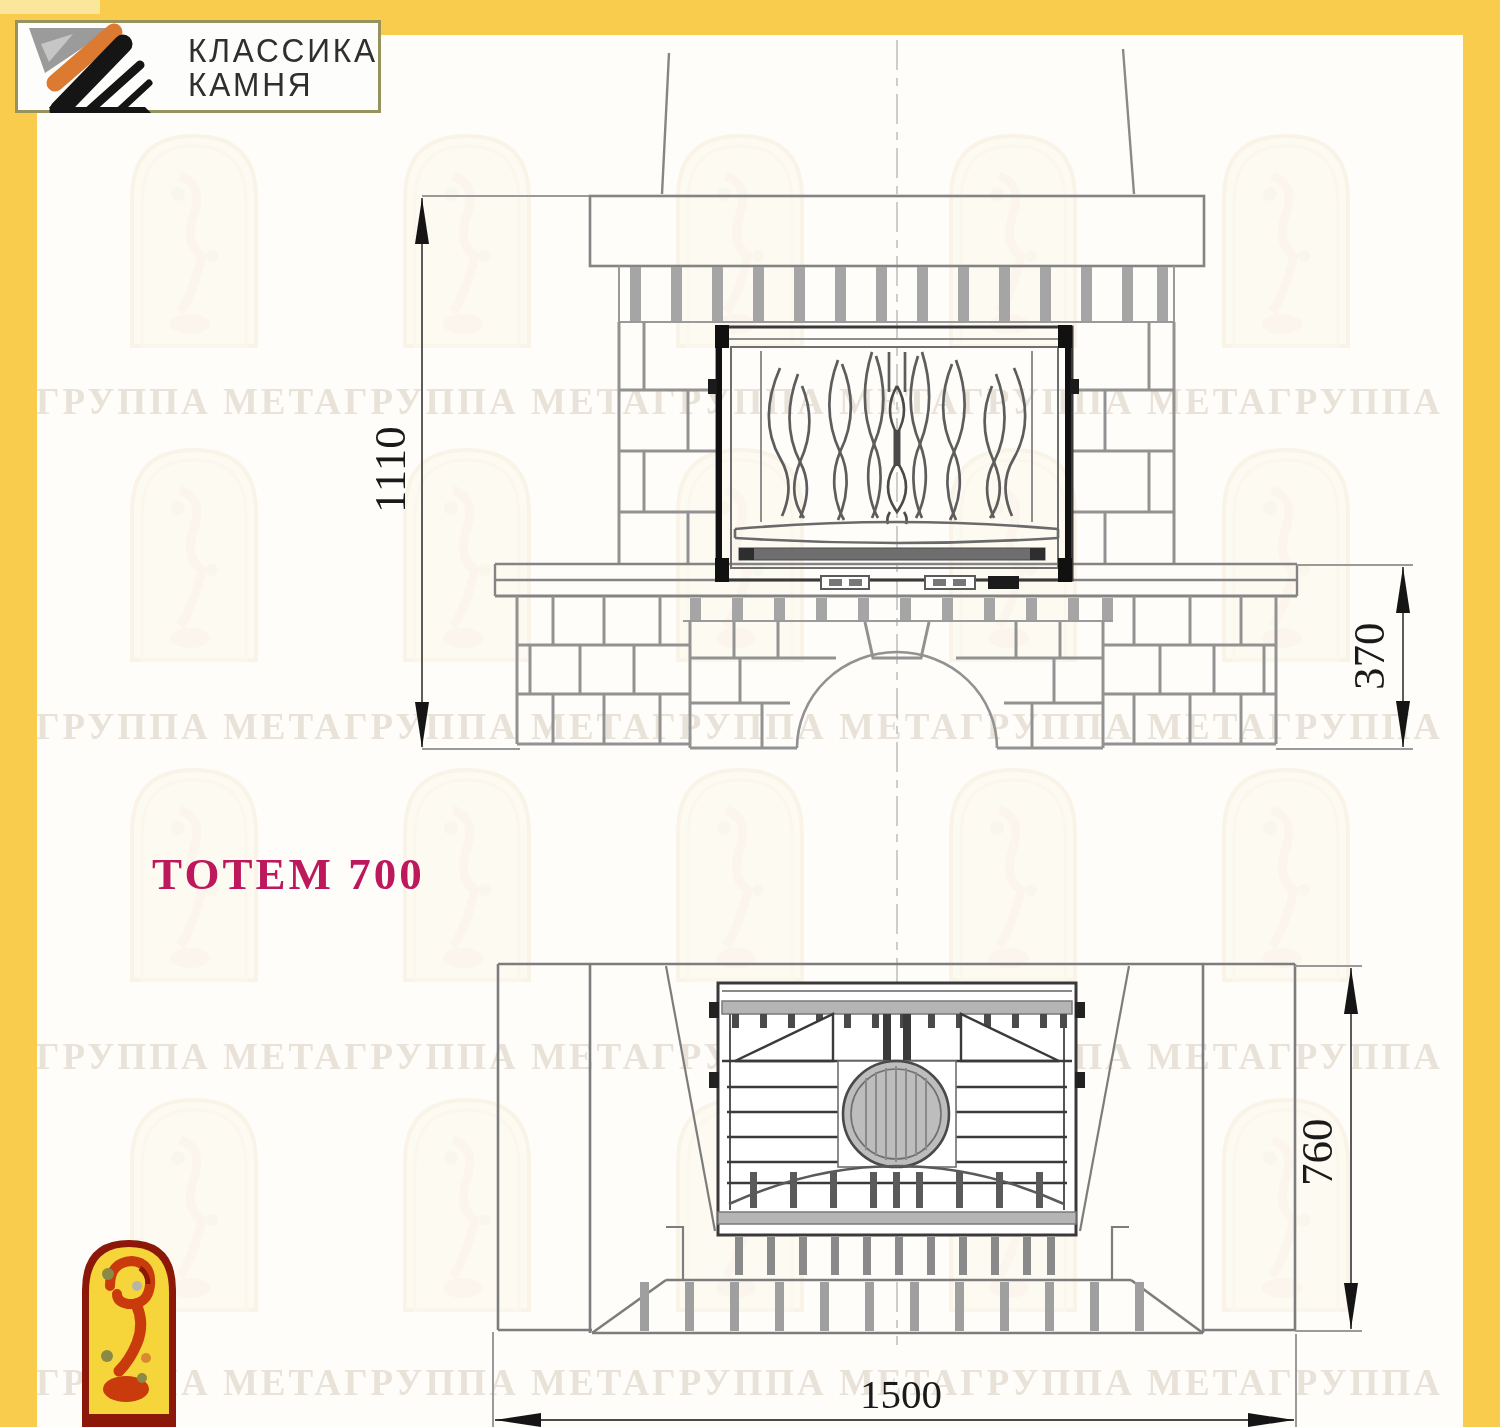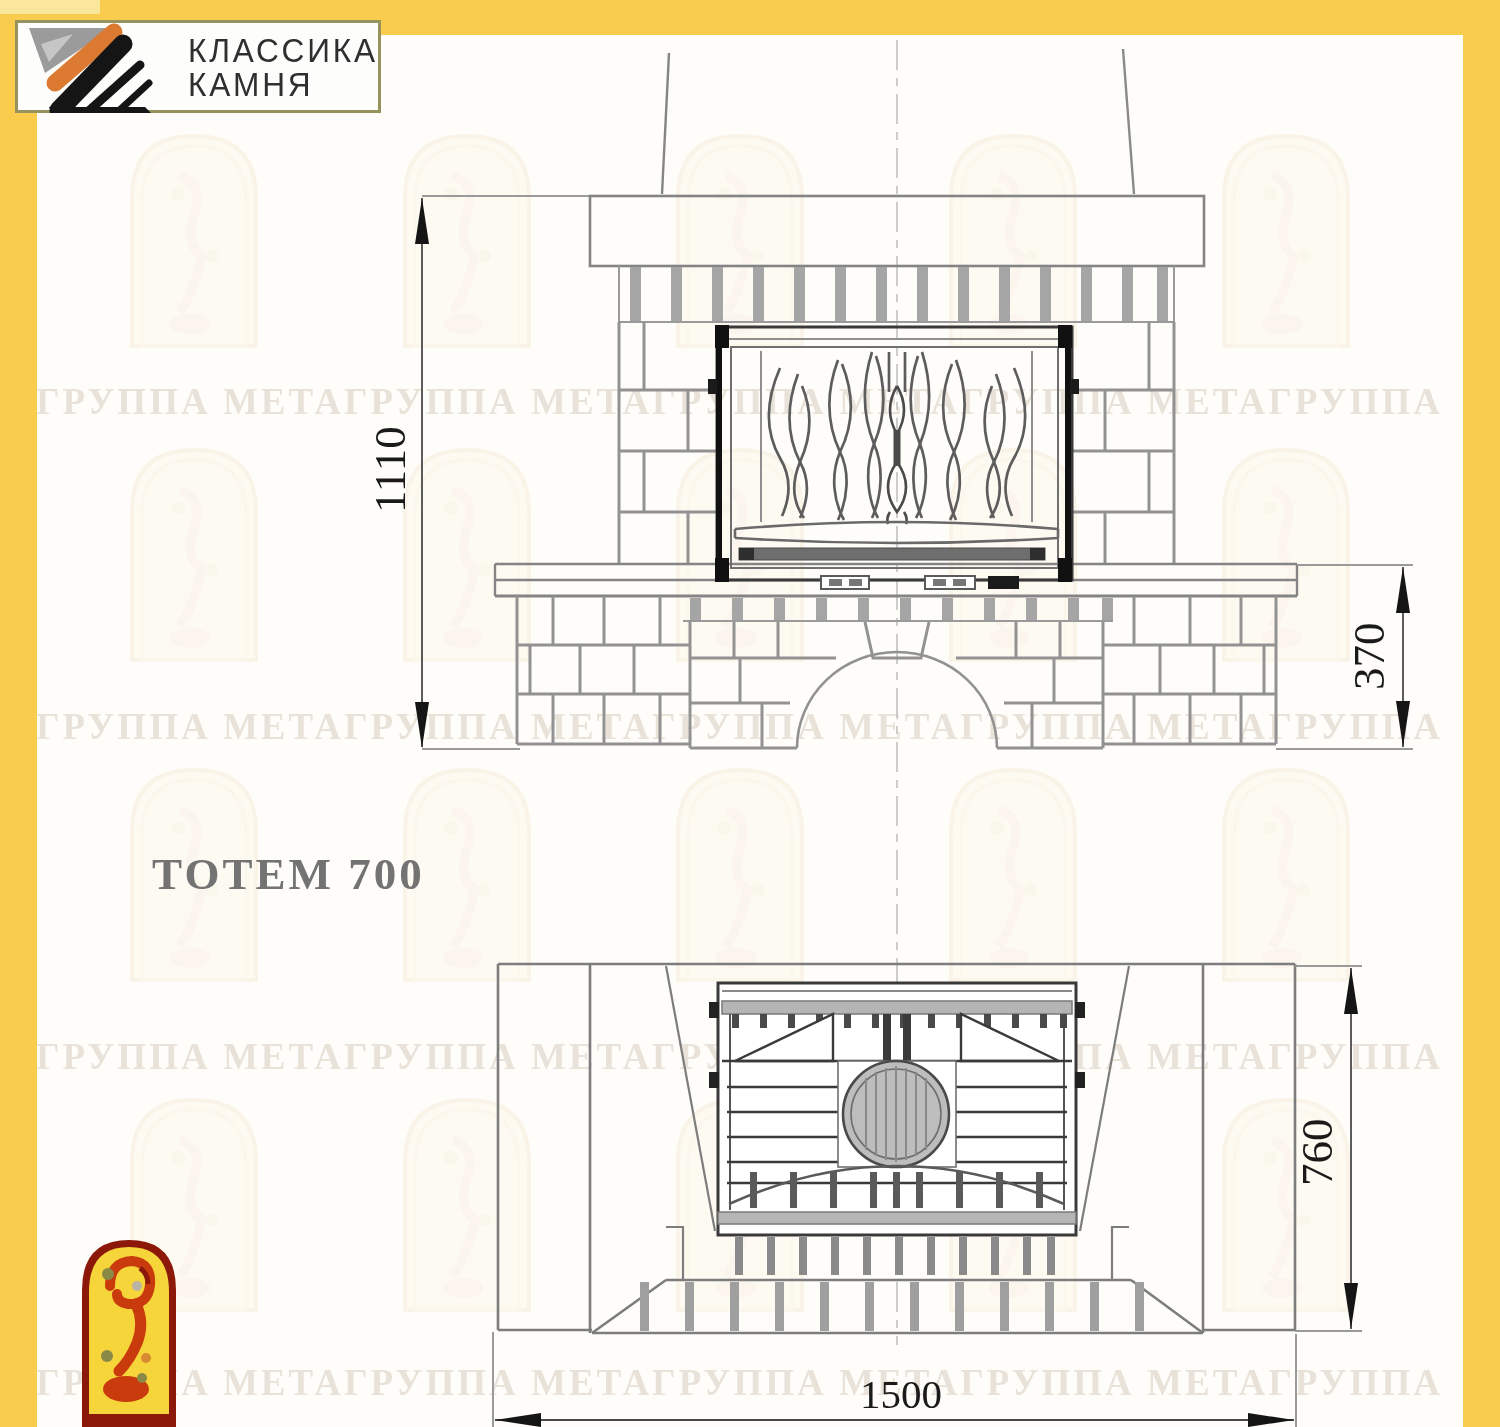--- a/index.html
+++ b/index.html
@@ -462,15 +462,15 @@
   <path d="M56,66 Q65,85 57,105 Q50,122 39,133" fill="none" stroke="#C93A0C" stroke-width="11" stroke-linecap="round"></path>
   <ellipse cx="46" cy="151" rx="23" ry="13" fill="#C93A0C"></ellipse>
   <path d="M60,30 Q68,36 68,46" fill="none" stroke="#8B1808" stroke-width="5"></path>
   <circle cx="28" cy="36" r="6" fill="#8a8a46"></circle>
   <circle cx="57" cy="48" r="5" fill="#b9b4a4"></circle>
   <circle cx="27" cy="118" r="6" fill="#8a8a46"></circle>
   <circle cx="66" cy="120" r="5" fill="#d98a30"></circle>
   <circle cx="62" cy="140" r="5" fill="#8a8a46"></circle>
 </svg>
 
-<div class="abs" style="left:152px;top:848px;width:300px;font-family:'Liberation Serif',serif;font-weight:bold;font-size:45px;letter-spacing:3px;color:#737373;">ТОТЕМ 700</div>
+<div class="abs" style="left:152px;top:848px;width:300px;font-family:'Liberation Serif',serif;font-weight:bold;font-size:45px;letter-spacing:3px;color:#be185d;">ТОТЕМ 700</div>
 
 </div>
 
 </body></html>

